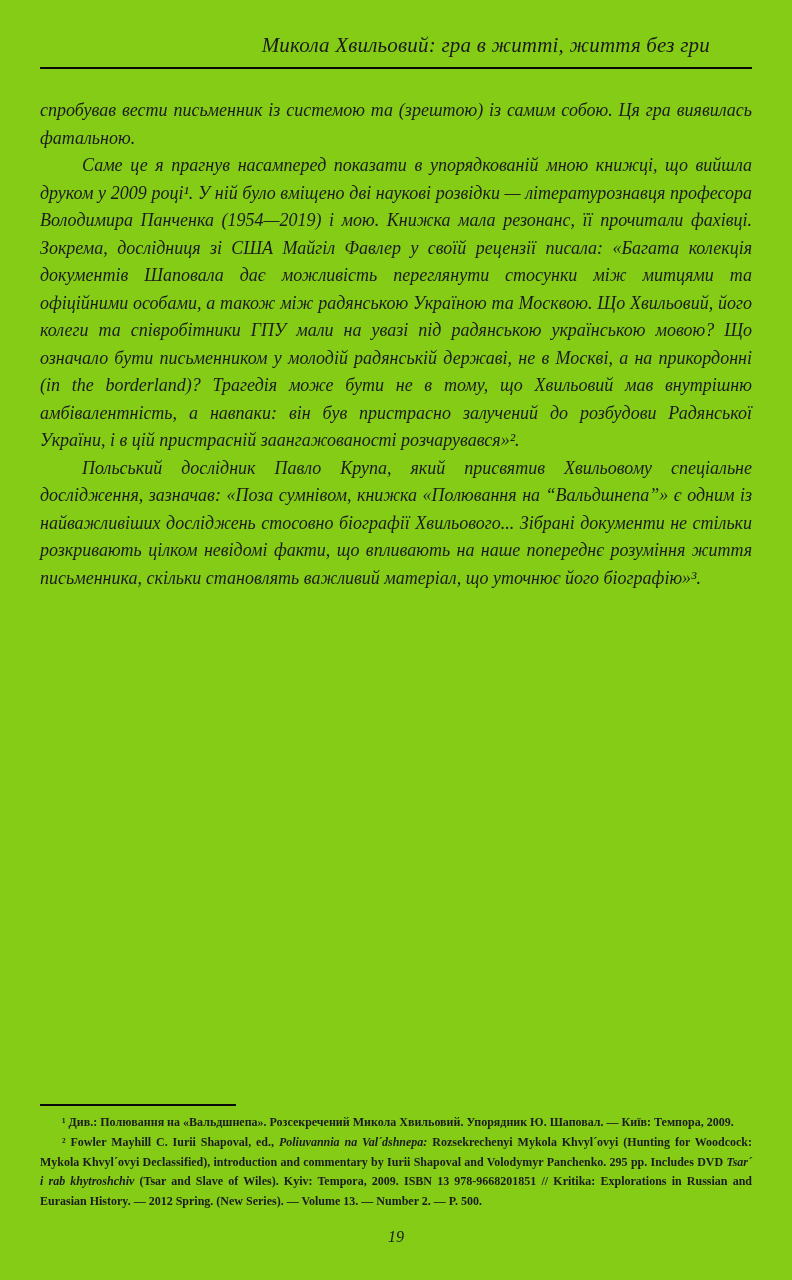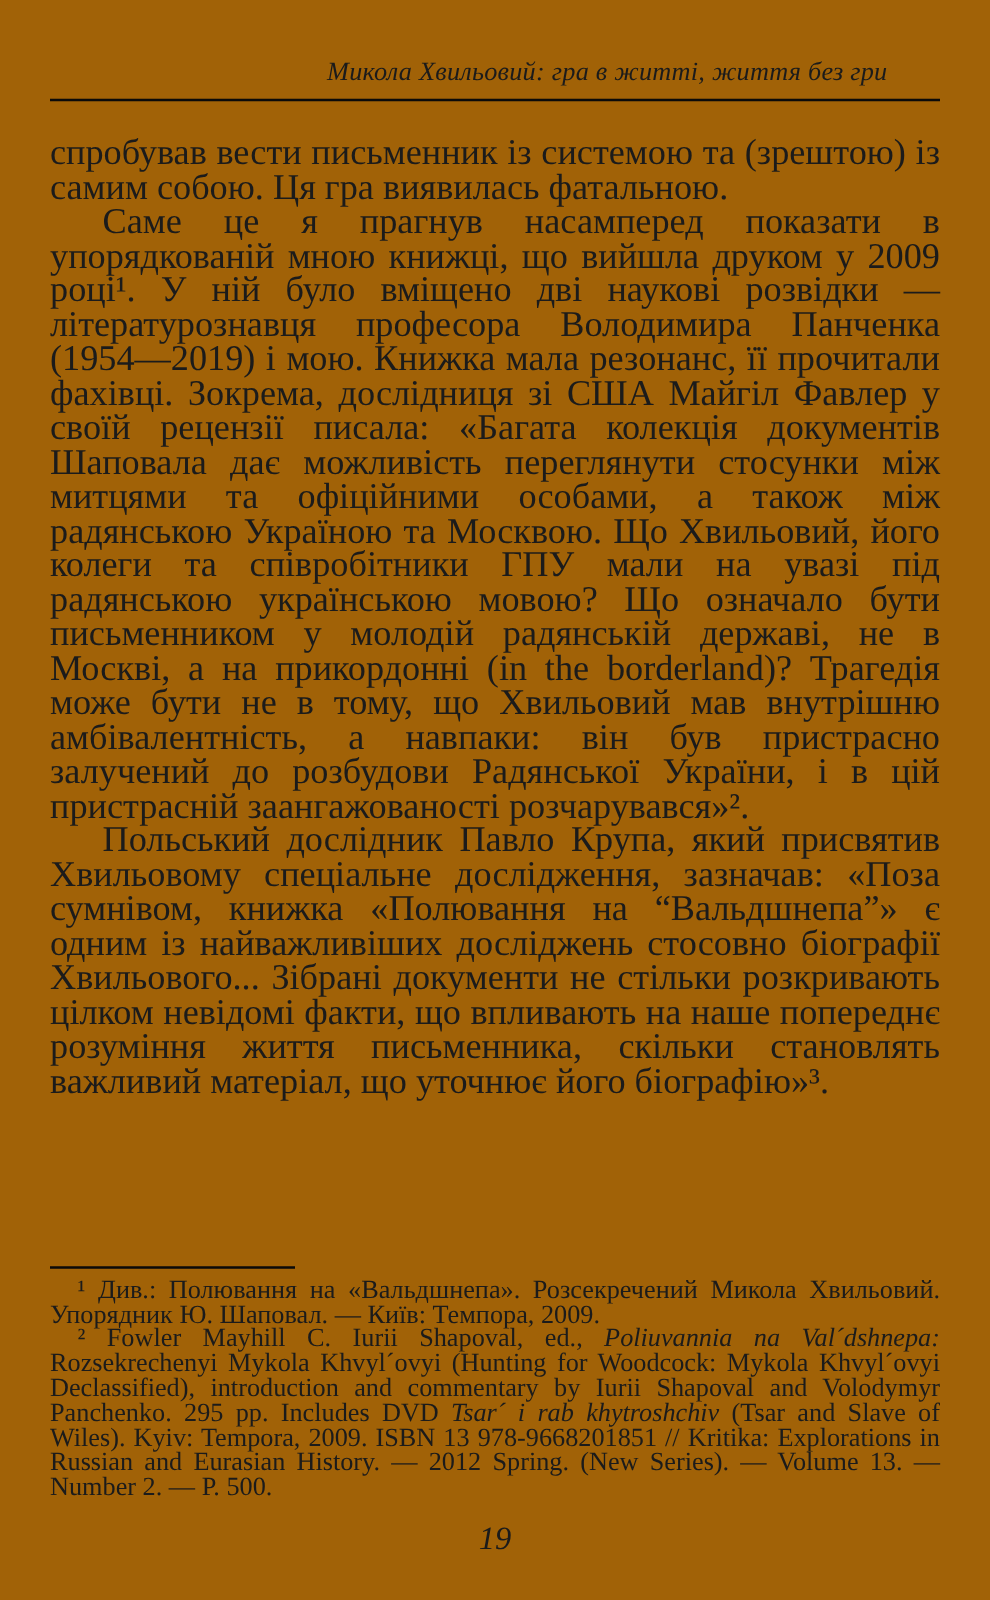--- a/index.html
+++ b/index.html
@@ -6,77 +6,79 @@
   html, body {
     margin: 0;
     padding: 0;
     background: #d8d8d8;
   }
   .page {
     position: relative;
     width: 792px;
     height: 1280px;
     margin: 0 auto;
-    background: #a16207;
+    background: #84cc16;
     color: #1b1b1b;
     font-family: "Liberation Serif", "DejaVu Serif", serif;
     box-sizing: border-box;
-    padding: 44px 40px 34px 40px;
+    padding: 32px 40px 34px 40px;
     display: flex;
     flex-direction: column;
     overflow: hidden;
   }
   .running-head {
     font-style: italic;
     font-size: 21px;
     line-height: 26px;
     text-align: right;
     padding-right: 42px;
     letter-spacing: 0.2px;
   }
   .head-rule {
     border-top: 2px solid #0a0a0a;
     margin-top: 9px;
     height: 0;
   }
   .body-text {
     margin-top: 28px;
-    font-size: 29px;
+    font-size: 18px;
     line-height: 27.5px;
     text-align: justify;
+    font-style: italic;
   }
   .para {
     margin: 0;
     text-indent: 42px;
   }
   .para.noindent {
     text-indent: 0;
   }
   .footnotes {
     margin-top: auto;
-    font-size: 21px;
+    font-size: 12px;
     line-height: 19.8px;
     text-align: justify;
+    font-weight: bold;
   }
   .fn-rule {
     width: 196px;
     border-top: 2px solid #0a0a0a;
     height: 0;
     margin-bottom: 7px;
   }
   .fn {
     margin: 0;
     text-indent: 22px;
   }
   .it {
     font-style: italic;
   }
   .page-number {
     font-style: italic;
-    font-size: 26px;
+    font-size: 16px;
     text-align: center;
     margin-top: 16px;
   }
 </style>
 </head>
 <body>
 
 <div class="page">
 
   <header>

